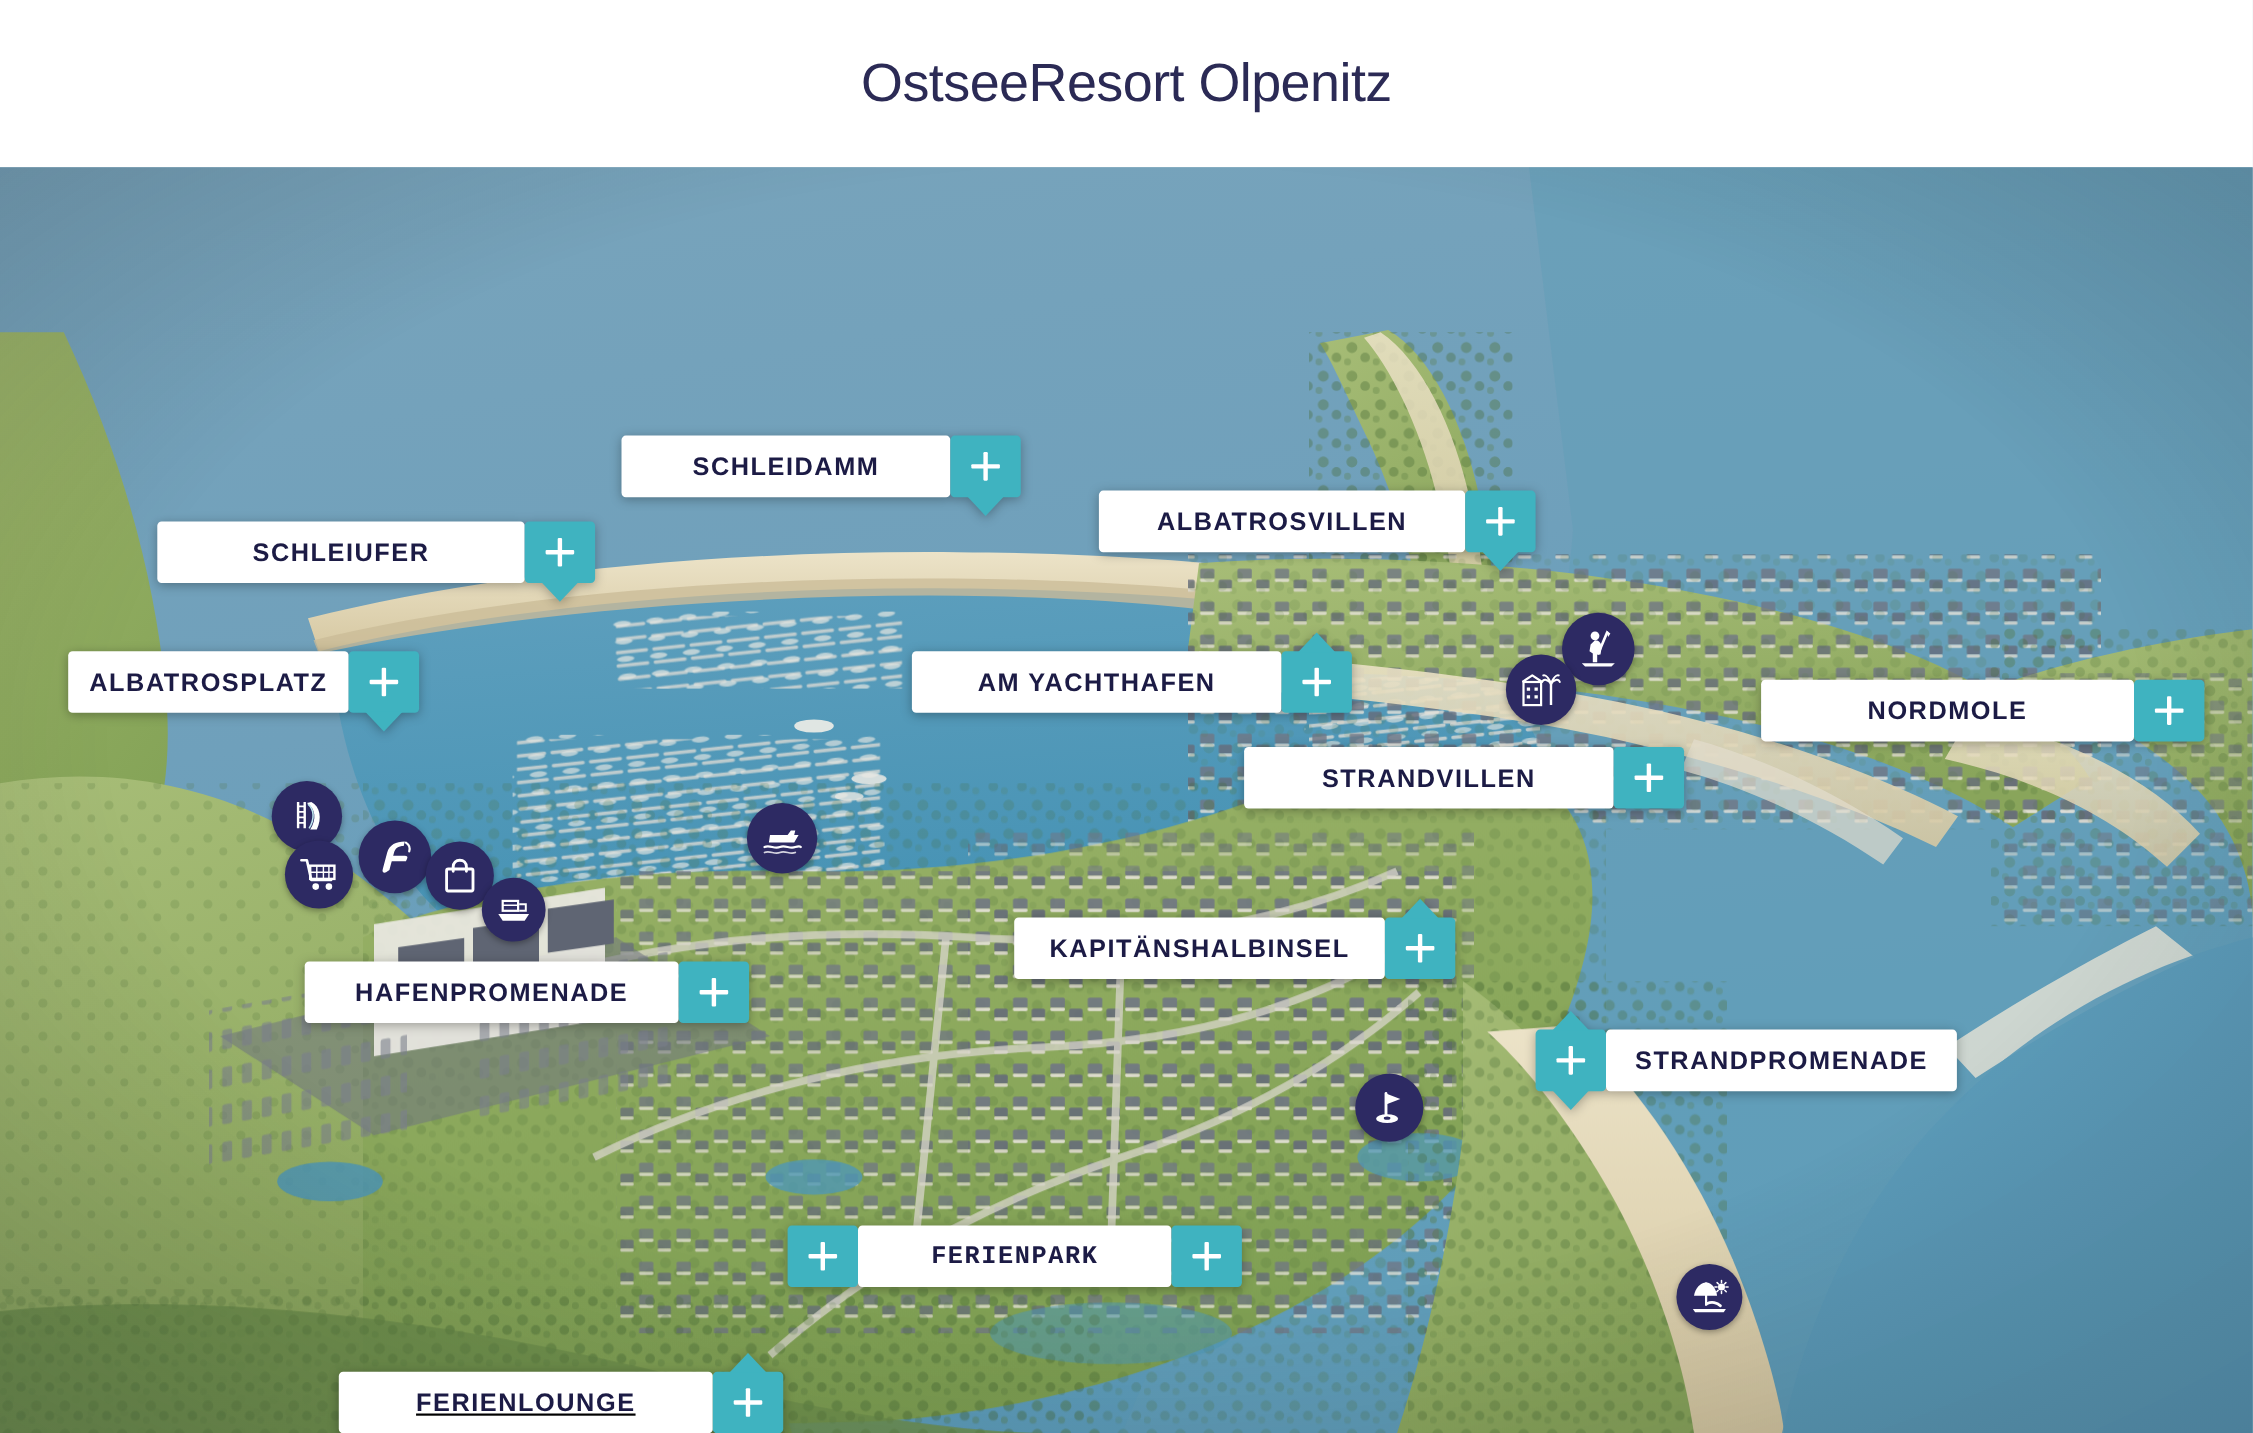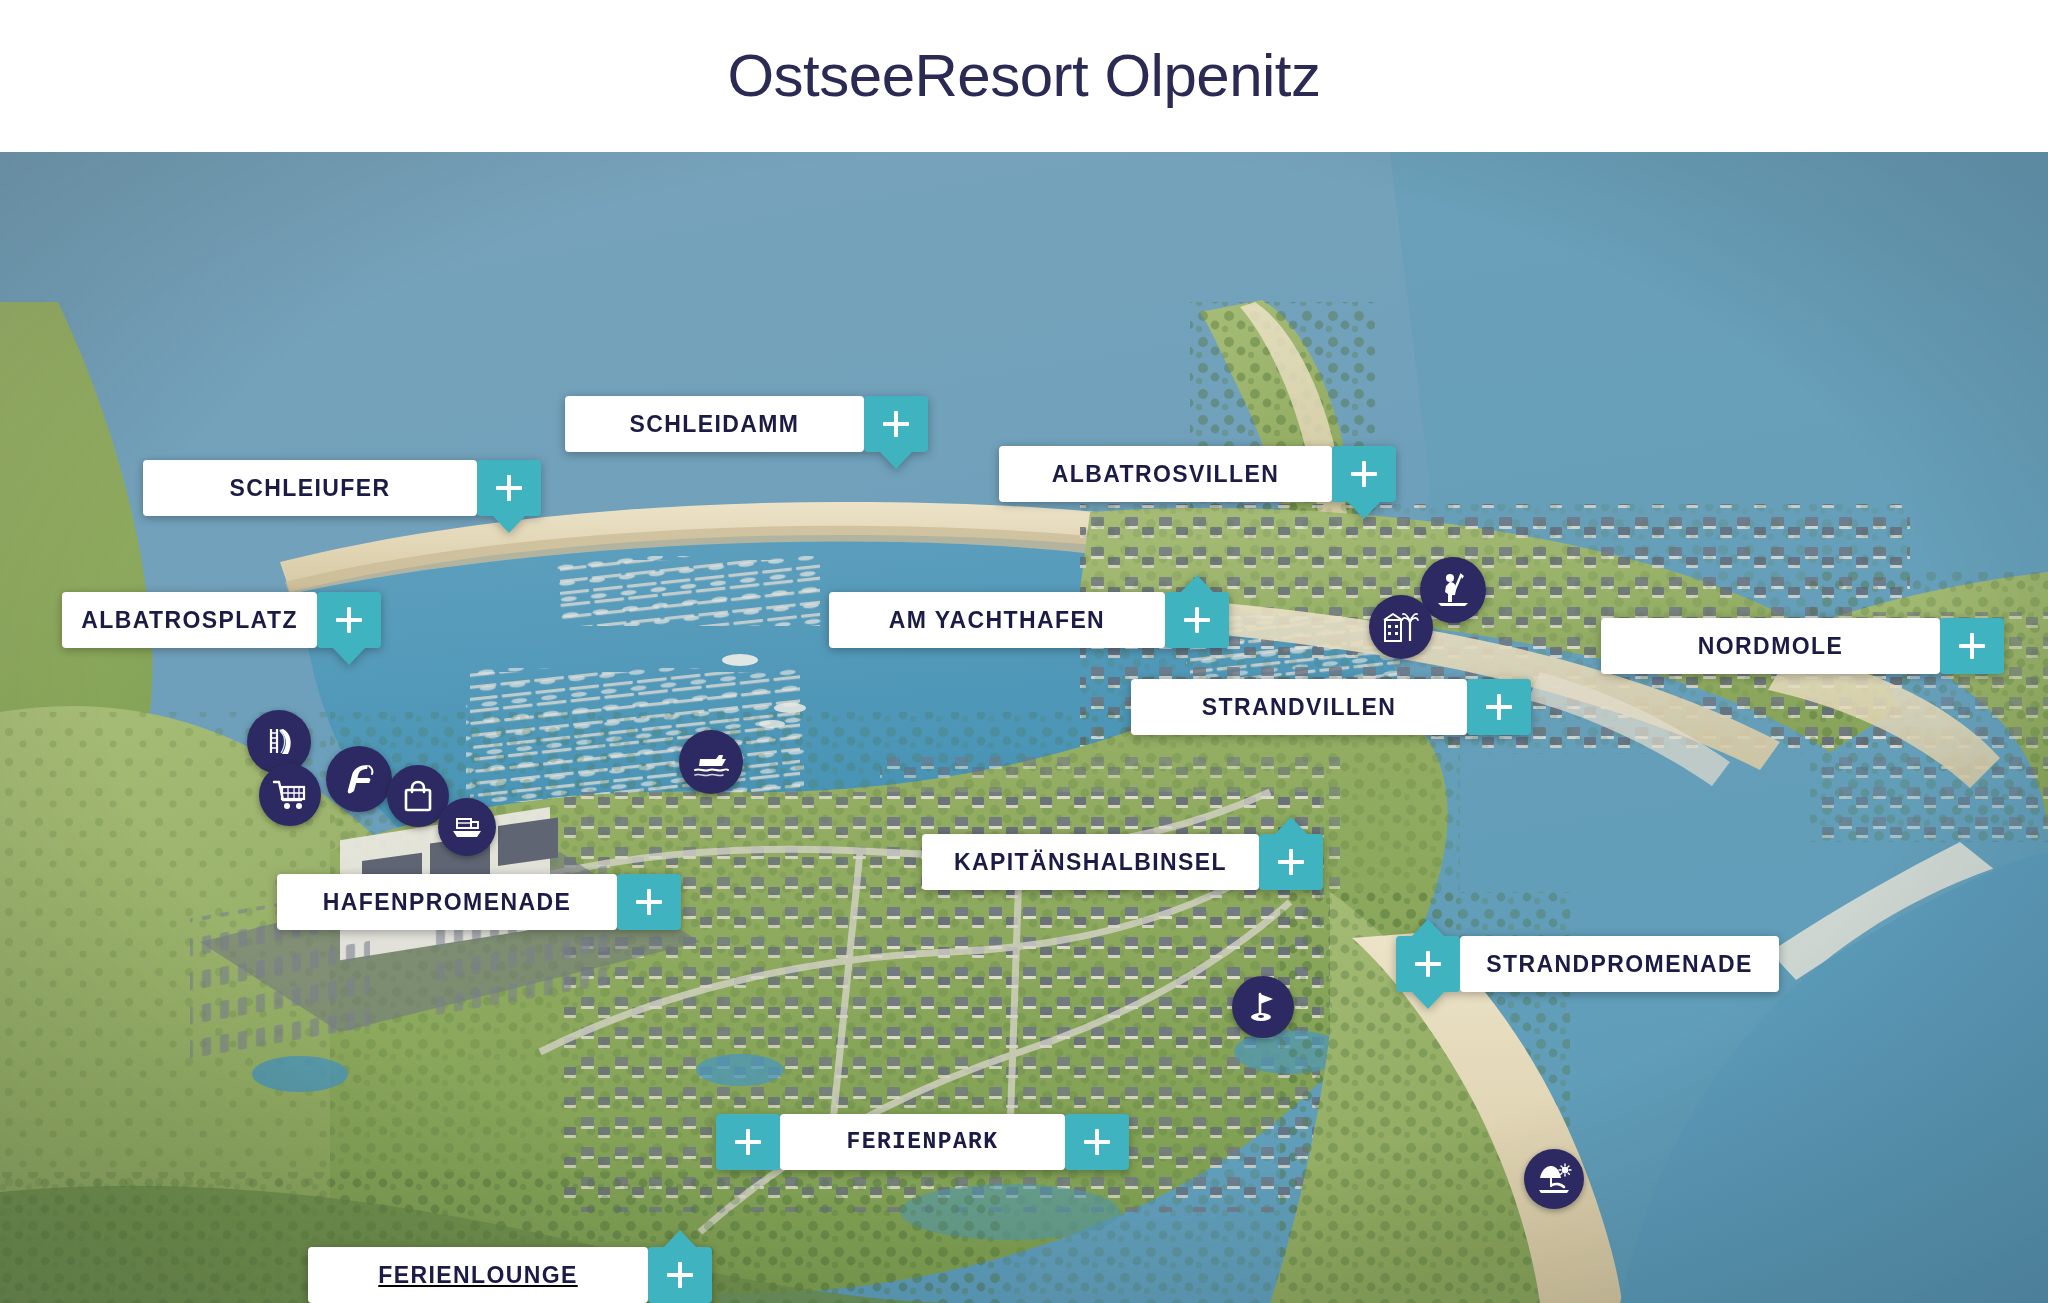--- a/index.html
+++ b/index.html
@@ -11,21 +11,21 @@
     overflow:hidden;
     position:relative;
   }
   
   #title-bar{
     height:152px;
     display:flex;align-items:center;justify-content:center;
     background:#ffffff;
   }
   #page-title{
-    font-size:60px;
+    font-size:49px;
     font-weight:400;
     color:#2b2a55;
     letter-spacing:-0.5px;
     line-height:1;
     white-space:nowrap;
   }
   
   #map-stage{
     position:absolute;
     left:0;top:152px;
@@ -285,21 +285,21 @@
     <div class="hs-pill" style="width:299px">
       <span class="hs-label">SCHLEIDAMM</span>
     </div>
     <div class="hs-plus">
       <span class="bar-h"></span>
         <span class="bar-v"></span>
         <span class="pt-down"></span>
     </div>
   </div>
 
-  <div class="hotspot" style="left:99px;top:308px;">
+  <div class="hotspot" style="left:99px;top:322px;">
     <div class="hs-pill" style="width:334px">
       <span class="hs-label">SCHLEIUFER</span>
     </div>
     <div class="hs-plus">
       <span class="bar-h"></span>
         <span class="bar-v"></span>
         <span class="pt-down"></span>
     </div>
   </div>
 

